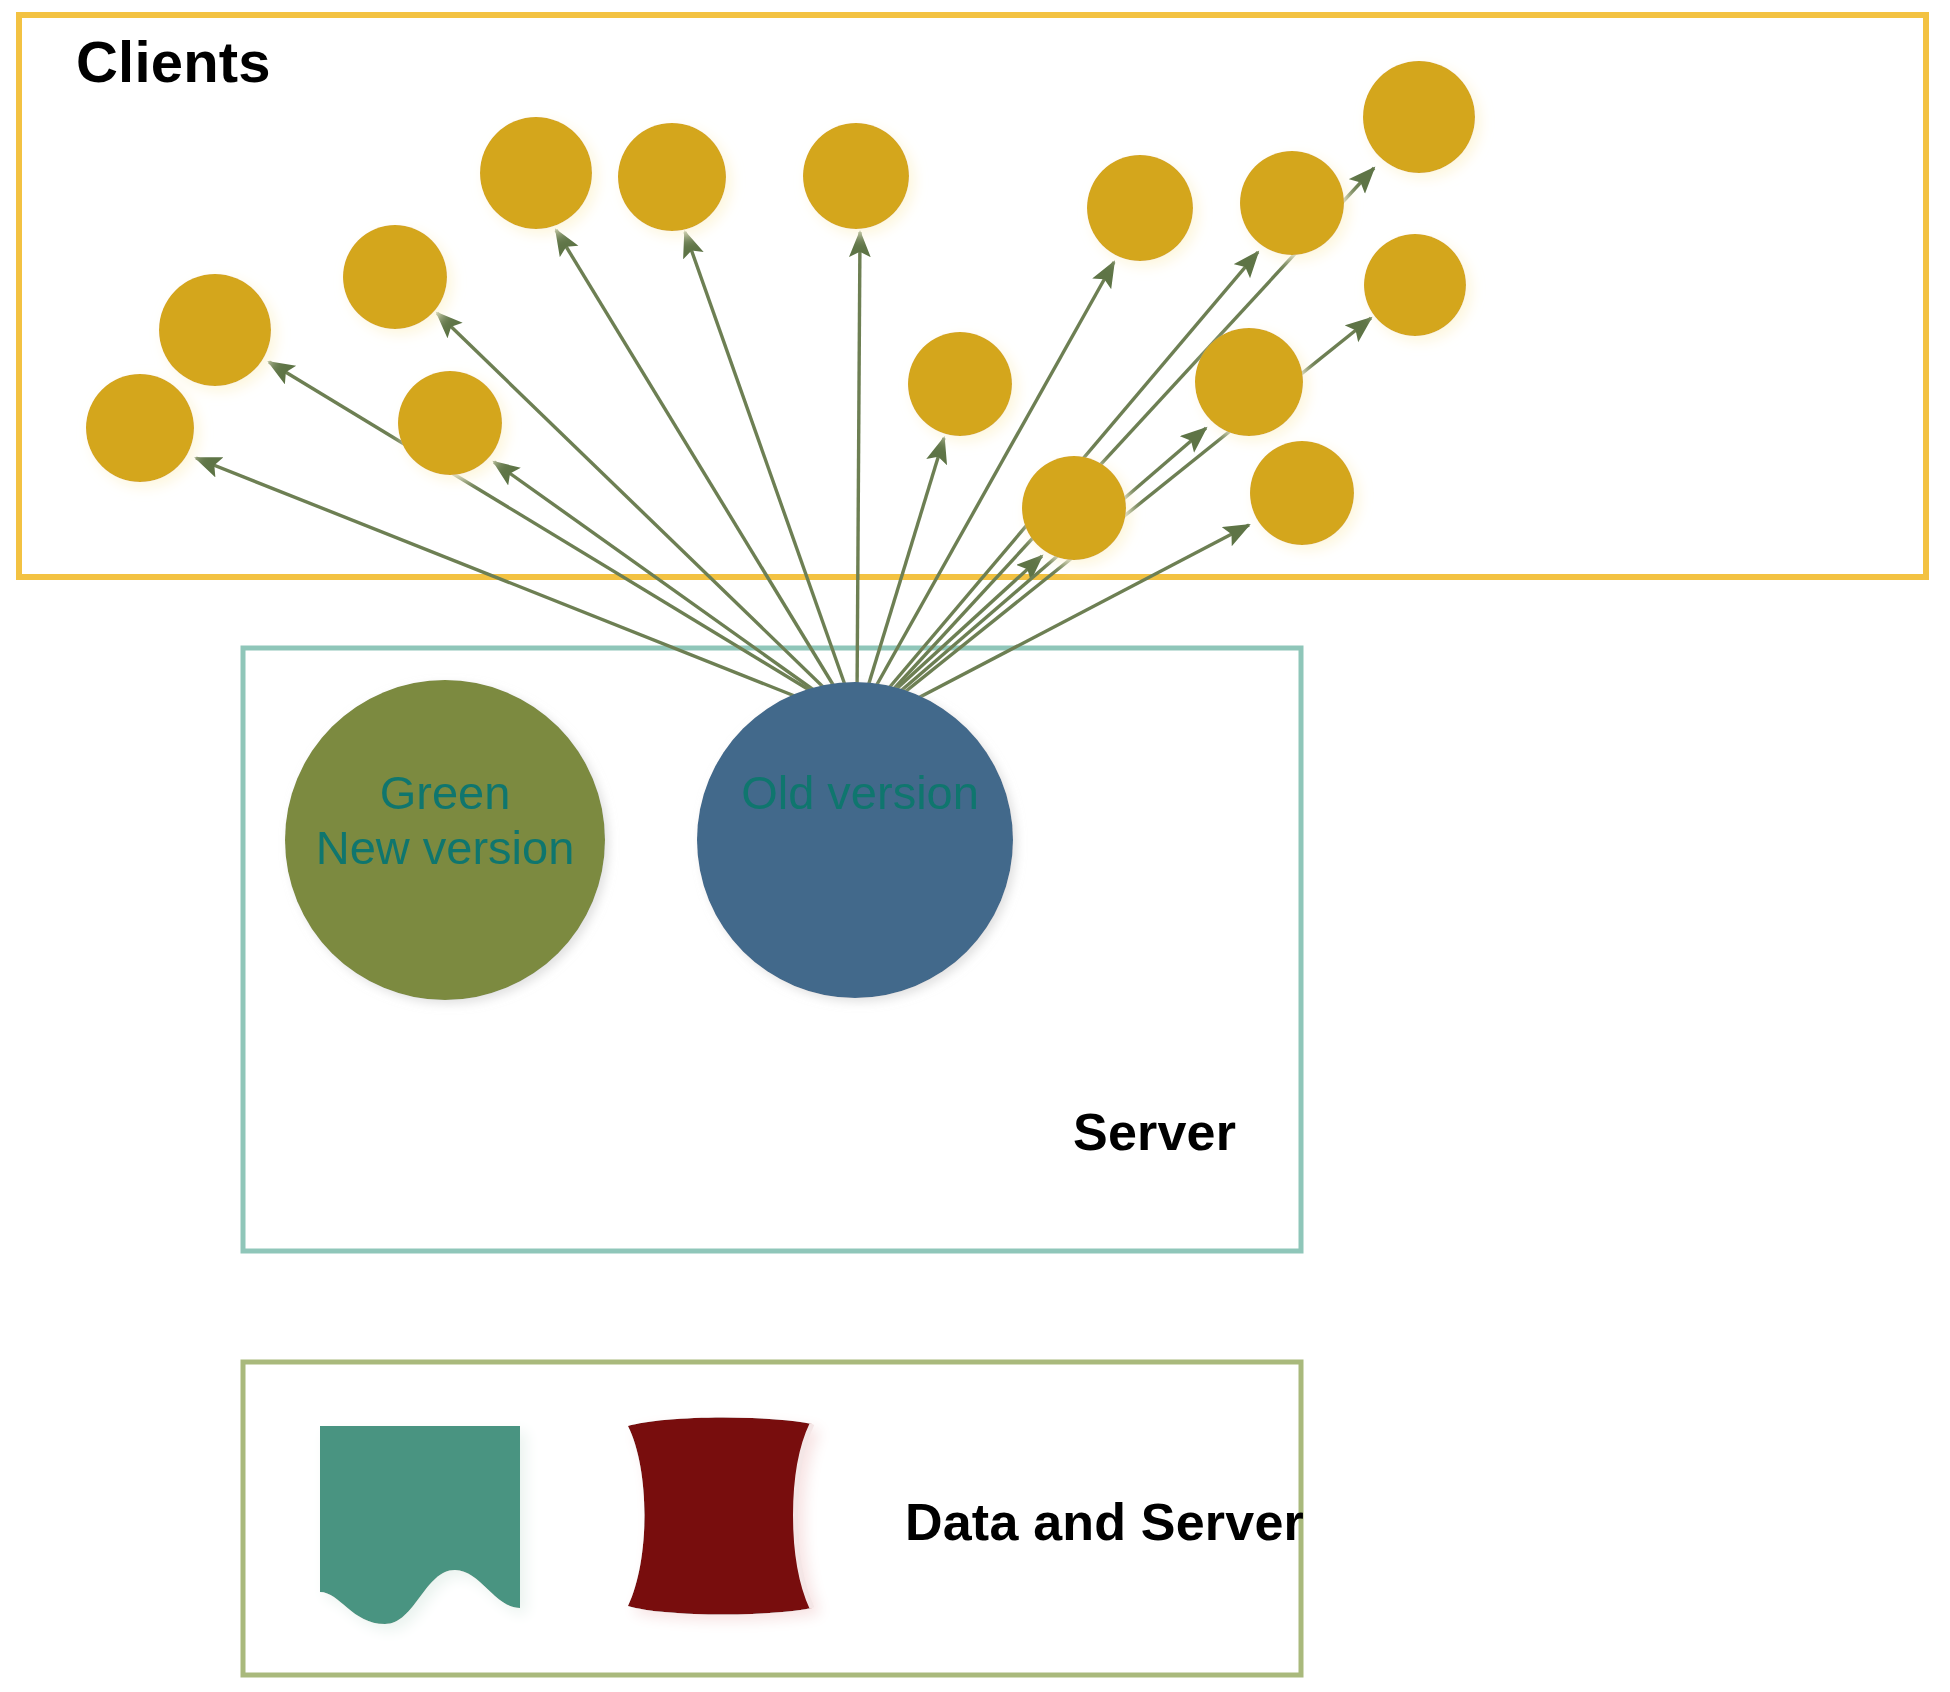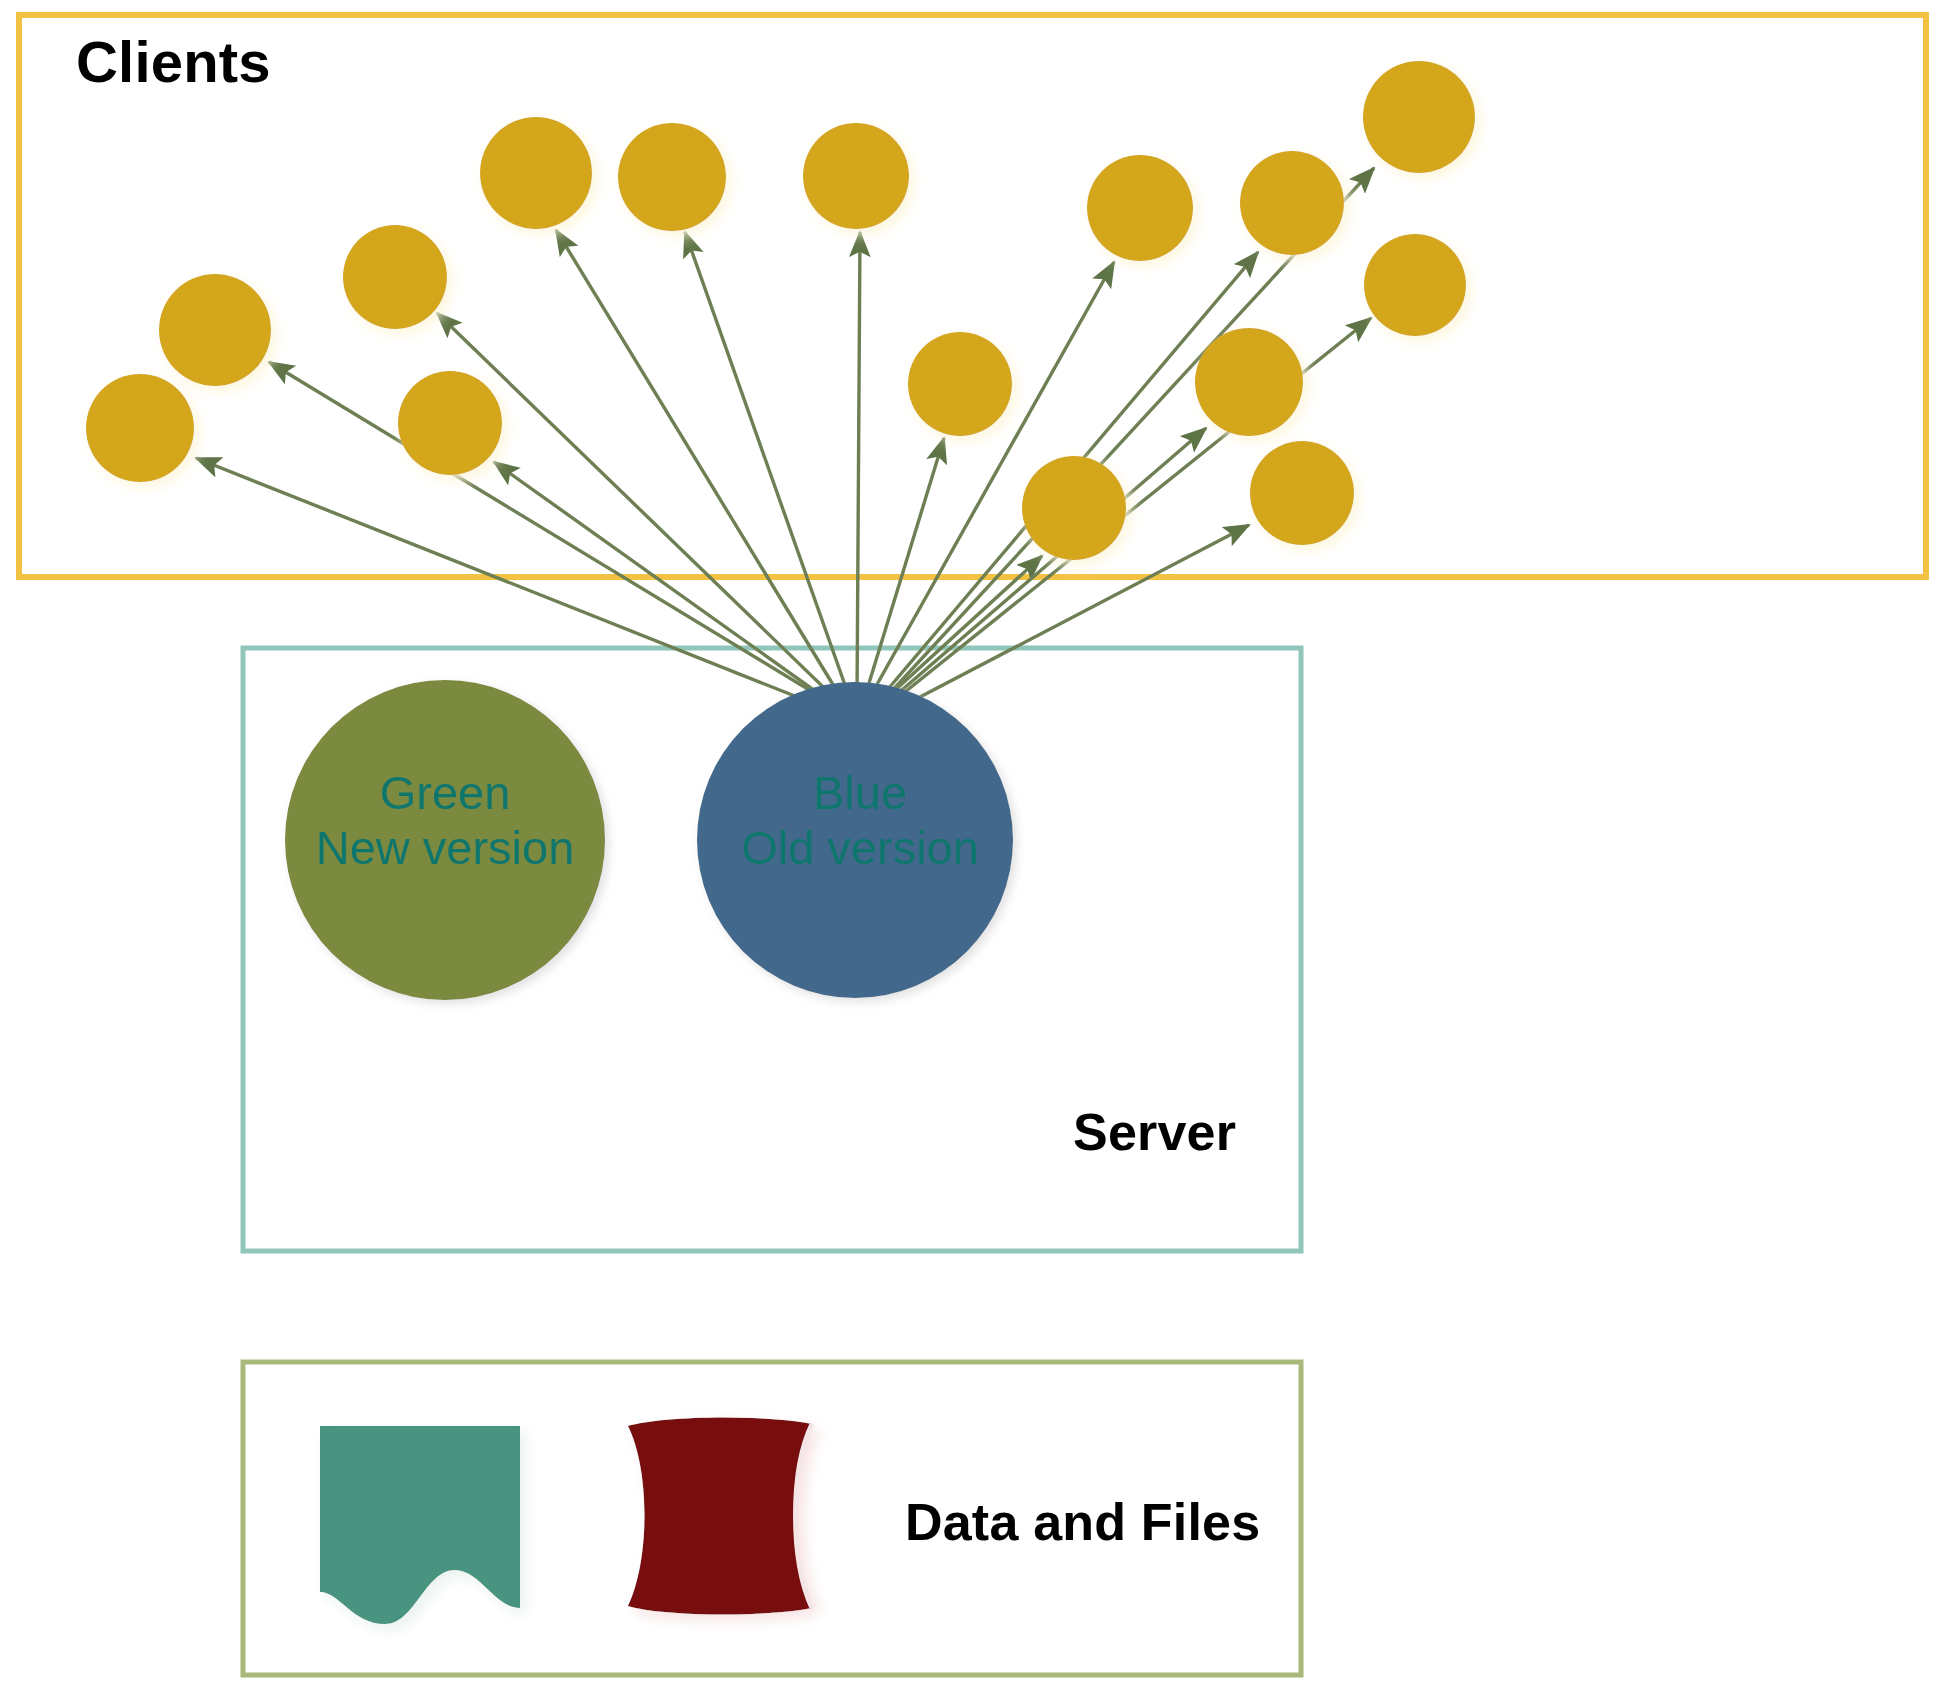--- a/index.html
+++ b/index.html
@@ -100,25 +100,24 @@
                C 650 1560 650 1470 628 1426 Z" fill="#780C0C"></path>
       <path d="M 812 1424 C 790 1470 790 1560 812 1608" fill="none" stroke="#F4E6E6" stroke-width="5"></path>
     </g>
 
   </svg>
 
   <div class="boxlabel" id="clients-label">Clients</div>
 
   <div class="boxlabel" id="server-label">Server</div>
 
-  <div class="boxlabel" id="data-label">Data and Files</div>
+  <div class="boxlabel" id="data-label">Data and Server</div>
 
   <div class="circle-text" id="green-text">
     <div>Green</div>
     <div>New version</div>
   </div>
 
   <div class="circle-text" id="blue-text">
-    <div>Blue</div>
     <div>Old version</div>
   </div>
 
 </div>
 
 </body></html>

